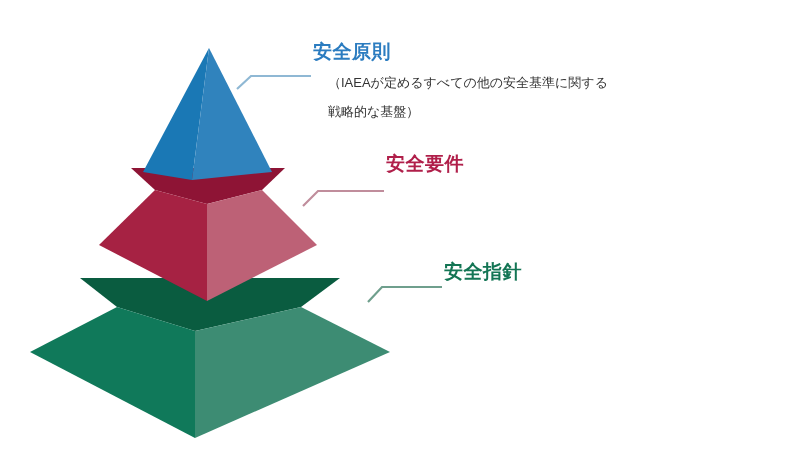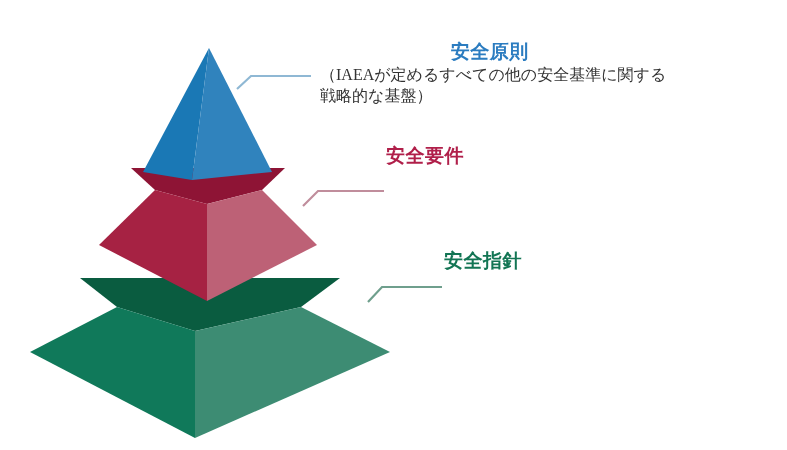--- a/index.html
+++ b/index.html
@@ -29,47 +29,46 @@
   .label-group {
     position: absolute;
     white-space: nowrap;
   }
   .label-title {
     font-weight: bold;
     font-size: 19px;
     line-height: 24px;
     letter-spacing: 0.5px;
     margin: 0;
-    text-align: center;
   }
   .label-desc {
-    font-size: 16px;
+    font-size: 13px;
     line-height: 21px;
     color: #333333;
-    margin: 0;
-    font-family: Liberation Serif, serif;
+    margin: 8px;
+    font-family: Liberation Sans, sans-serif;
   }
   .label-desc-line2 {
     padding-left: 14px;
   }
   #label-principles {
     left: 313px;
     top: 40px;
   }
   #label-principles .label-title { color: #2b7cc0; }
   #label-principles .label-desc { padding-left: 7px; }
   #label-requirements {
     left: 386px;
-    top: 144px;
+    top: 152px;
   }
   #label-requirements .label-title { color: #b01f4a; }
   #label-requirements .label-desc { padding-left: 8px; }
   #label-guides {
     left: 444px;
-    top: 249px;
+    top: 260px;
   }
   #label-guides .label-title { color: #137554; }
   #label-guides .label-desc { padding-left: 8px; }
 </style>
 </head>
 <body>
 
 <div id="stage">
 
   <svg id="pyramid-svg" viewBox="0 0 787 450">

